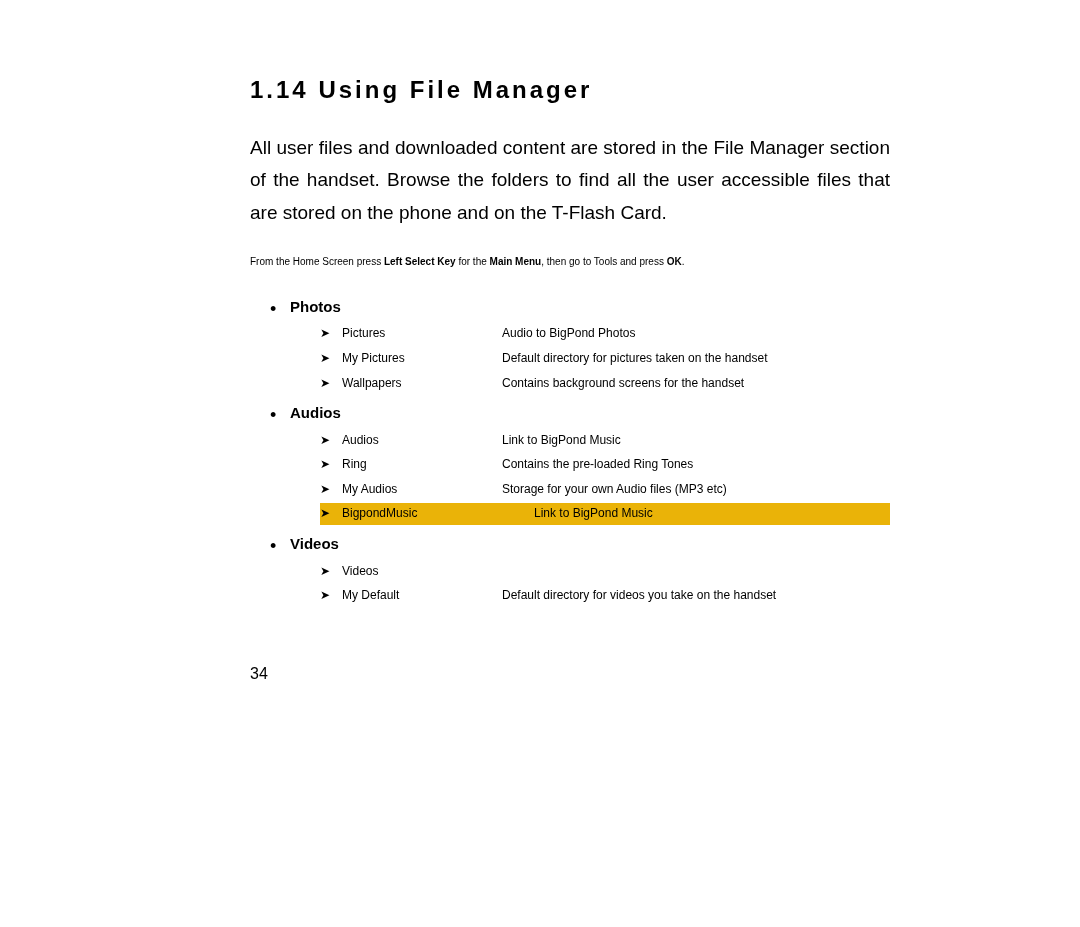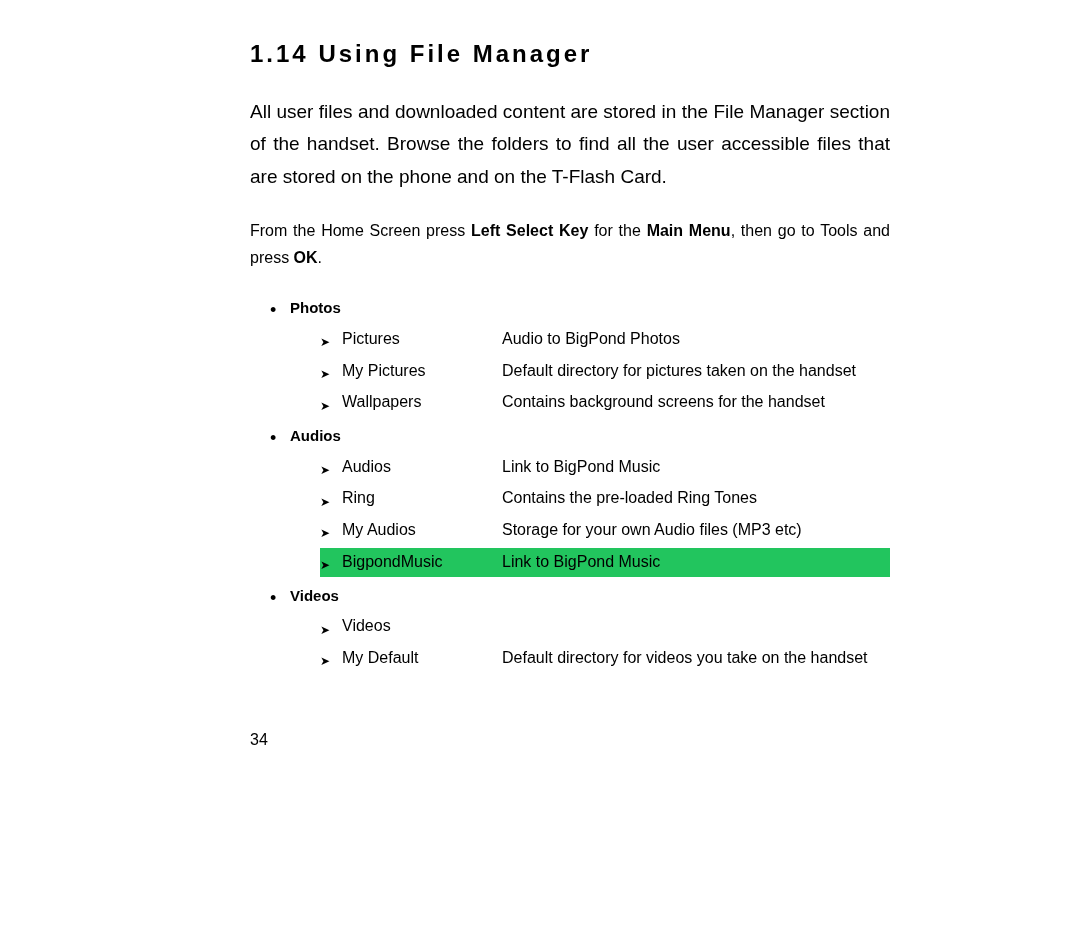--- a/index.html
+++ b/index.html
@@ -15,40 +15,40 @@
       color: #000000;
       width: 1080px;
       min-height: 927px;
       display: flex;
       justify-content: center;
       align-items: flex-start;
     }
 
     .page-container {
       width: 780px;
-      padding: 40px 40px 60px 100px;
+      padding: 76px 40px 60px 100px;
     }
 
     .section-heading {
       font-size: 24px;
       font-weight: bold;
       letter-spacing: 3px;
       margin-bottom: 28px;
       font-family: Arial, sans-serif;
     }
 
     .intro-paragraph {
       font-size: 19px;
       line-height: 1.7;
       margin-bottom: 24px;
       text-align: justify;
     }
 
     .instruction-paragraph {
-      font-size: 16px;
+      font-size: 10px;
       line-height: 1.7;
       margin-bottom: 24px;
       text-align: justify;
     }
 
     .bullet-list {
       list-style: none;
       padding: 0;
       margin: 0 0 8px 20px;
     }
@@ -71,24 +71,24 @@
     .sub-list {
       list-style: none;
       padding: 0;
       margin: 4px 0 4px 30px;
     }
 
     .sub-list li {
       position: relative;
       padding-left: 22px;
       margin-bottom: 3px;
-      font-size: 16px;
+      font-size: 12px;
       line-height: 1.8;
       display: flex;
-      align-items: flex-end;
+      align-items: center;
     }
 
     .sub-list li::before {
       content: "➤";
       position: absolute;
       left: 0;
       font-size: 12px;
       color: #000;
     }
 
@@ -96,21 +96,22 @@
       display: inline-block;
       min-width: 160px;
     }
 
     .folder-desc {
       display: inline-block;
       flex: 1;
     }
 
     .highlight-row {
-      background-color: #22c55e;
+      background-color: #eab308;
+      gap: 32px;
     }
 
     .highlight-row::before {
       color: #000;
     }
 
     .page-number {
       text-align: left;
       margin-top: 58px;
       font-size: 16px;

